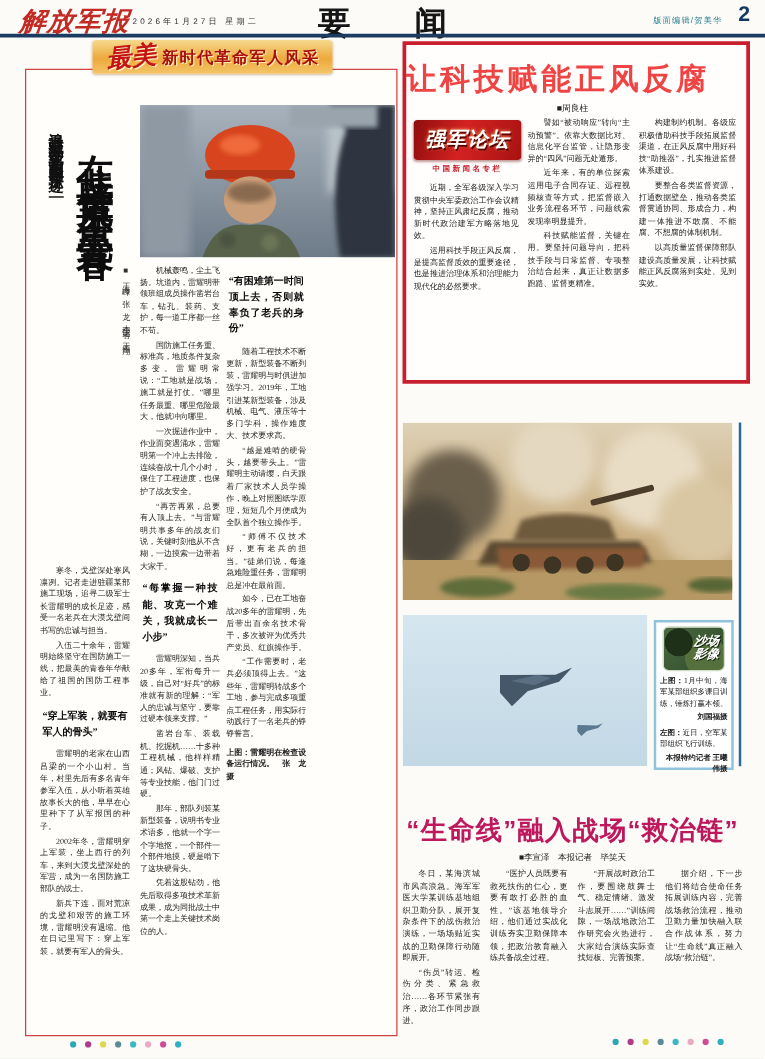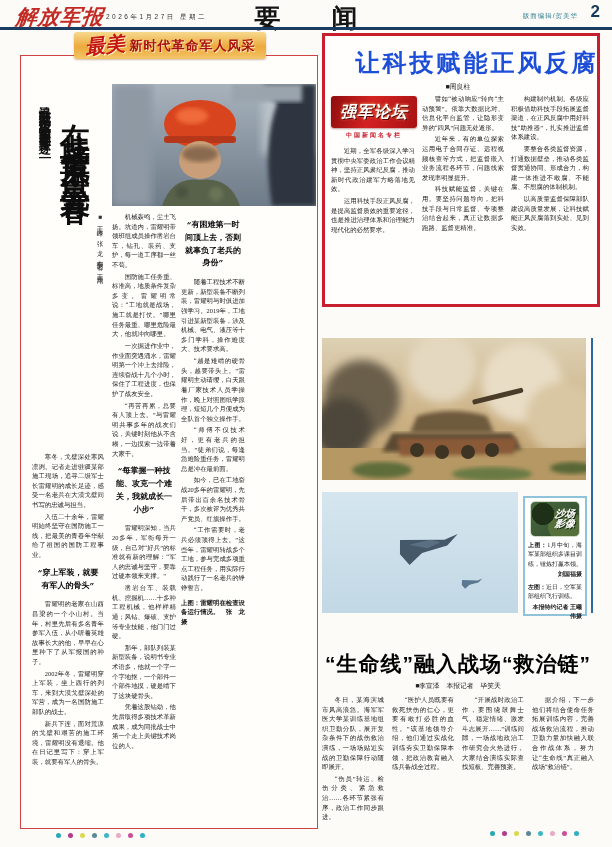--- a/index.html
+++ b/index.html
@@ -29,31 +29,31 @@
             font-size:12px;font-weight:bold;letter-spacing:2px;color:#111;}
   .v-title{left:54px;top:100px;height:356px;writing-mode:vertical-rl;text-orientation:upright;
            font-size:30px;font-weight:900;letter-spacing:9px;color:#0d0d0d;}
   .v-byline{left:95px;top:213px;height:130px;writing-mode:vertical-rl;text-orientation:upright;
             font-size:6.5px;letter-spacing:1.5px;color:#333;}
   .photo1{left:112px;top:84px;width:204px;height:122px;overflow:hidden;}
   
   .ncol{font-size:6.4px;line-height:1.5;text-align:justify;color:#1c1c1c;
         font-family:"Liberation Serif",serif;overflow:hidden;}
   .seg-p{text-indent:2em;margin:0 0 2px 0;}
-  .seg-h{font-weight:900;font-size:8px;line-height:1.6;text-align:center;margin:7px 2px;
-         font-family:Liberation Mono, monospace;color:#0a0a0a;}
+  .seg-h{font-weight:900;font-size:8px;line-height:1.6;margin:7px 2px;
+         font-family:Liberation Serif, serif;color:#0a0a0a;}
   .seg-cap{font-weight:bold;margin-top:5px;font-family:"Liberation Sans",sans-serif;}
   .colL{left:32px;top:452px;width:72px;height:368px;}
   .colM1{left:112px;top:212px;width:64px;height:606px;}
   .colM2{left:181px;top:212px;width:64px;height:606px;}
   .colM3{left:250px;top:212px;width:64px;height:606px;}
   
   .forumbox{left:322px;top:33px;width:272px;height:268px;border:3px solid #c81f2e;background:#fffefc;}
-  .f-headline{left:325px;top:47px;width:266px;text-align:center;font-size:24px;font-weight:900;
-              letter-spacing:3px;color:#1d4ed8;margin-left:19px;}
+  .f-headline{left:325px;top:47px;width:266px;text-align:left;font-size:24px;font-weight:900;
+              letter-spacing:3px;color:#ef4444;}
   .f-byline{left:325px;top:82px;width:266px;text-align:center;font-size:7px;color:#222;}
   .f-logo{left:331px;top:96px;width:86px;height:32px;border-radius:3px;
           background:linear-gradient(105deg,#8f0d0d 0%,#d42222 45%,#a81212 100%);
           display:flex;align-items:center;justify-content:center;box-shadow:0 1px 2px rgba(100,0,0,.4);text-align:center;}
   .f-logo span{font-size:16px;font-weight:900;font-style:italic;color:#fff;letter-spacing:1px;
                text-shadow:1px 1px 0 #5a0404,0 0 3px #ffd27a;}
   .f-logosub{left:331px;top:131px;width:86px;text-align:center;font-size:6px;color:#c81f2e;
              letter-spacing:2px;font-weight:bold;}
   .f-col1{left:331px;top:146px;width:84px;height:148px;}
   .f-col2{left:422px;top:94px;width:82px;height:200px;}
@@ -73,21 +73,21 @@
   .stamp span{font-size:10px;font-weight:900;font-style:italic;color:#fff;line-height:1.05;
               text-shadow:1px 1px 0 #14240e;transform:skewX(-8deg);}
   .capline{font-size:6px;line-height:1.55;text-align:justify;color:#222;margin-bottom:4px;
            font-family:"Liberation Serif",serif;}
   .capline b{font-family:"Liberation Sans",sans-serif;}
   .capcredit{text-align:right;font-weight:bold;font-size:6px;margin-top:1px;}
   
   .b-kicker{left:322px;top:636px;width:272px;text-align:center;font-size:10.5px;font-weight:bold;
             letter-spacing:.5px;color:#111;}
   .b-headline{left:322px;top:650px;width:272px;text-align:center;font-size:21px;font-weight:900;
-              letter-spacing:1px;color:#000000;}
+              letter-spacing:1px;color:#be185d;}
   .b-byline{left:322px;top:681px;width:272px;text-align:center;font-size:6.8px;color:#222;}
   .b-col1{left:322px;top:695px;width:62px;height:146px;}
   .b-col2{left:392px;top:695px;width:62px;height:146px;}
   .b-col3{left:462px;top:695px;width:62px;height:146px;}
   .b-col4{left:532px;top:695px;width:62px;height:146px;}
   
   .dots{display:flex;}
   .dots .dot{display:inline-block;width:5px;height:5px;border-radius:50%;margin:0 3.5px;}
   .dots1{left:52px;top:833px;}
   .dots2{left:486px;top:831px;}

